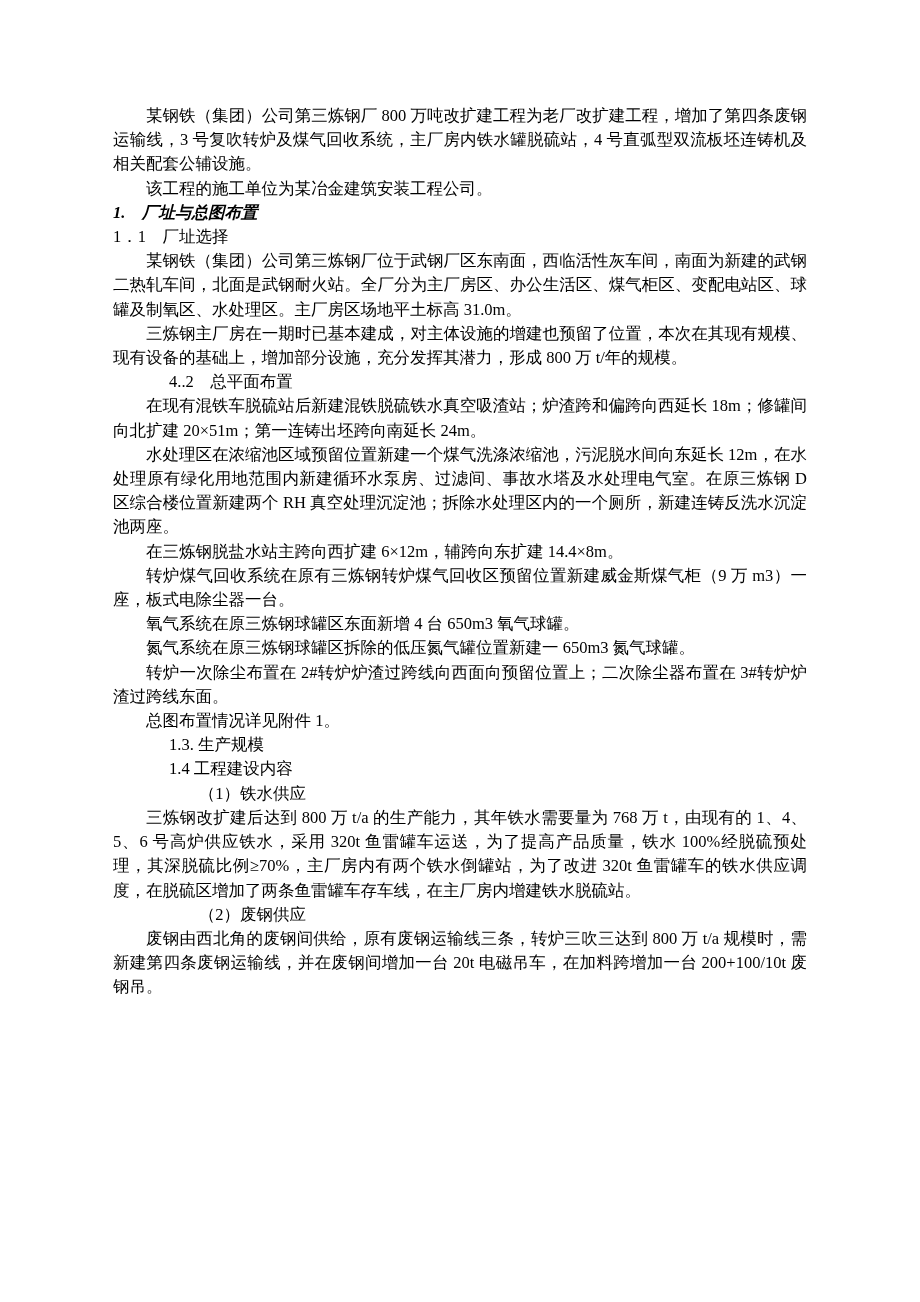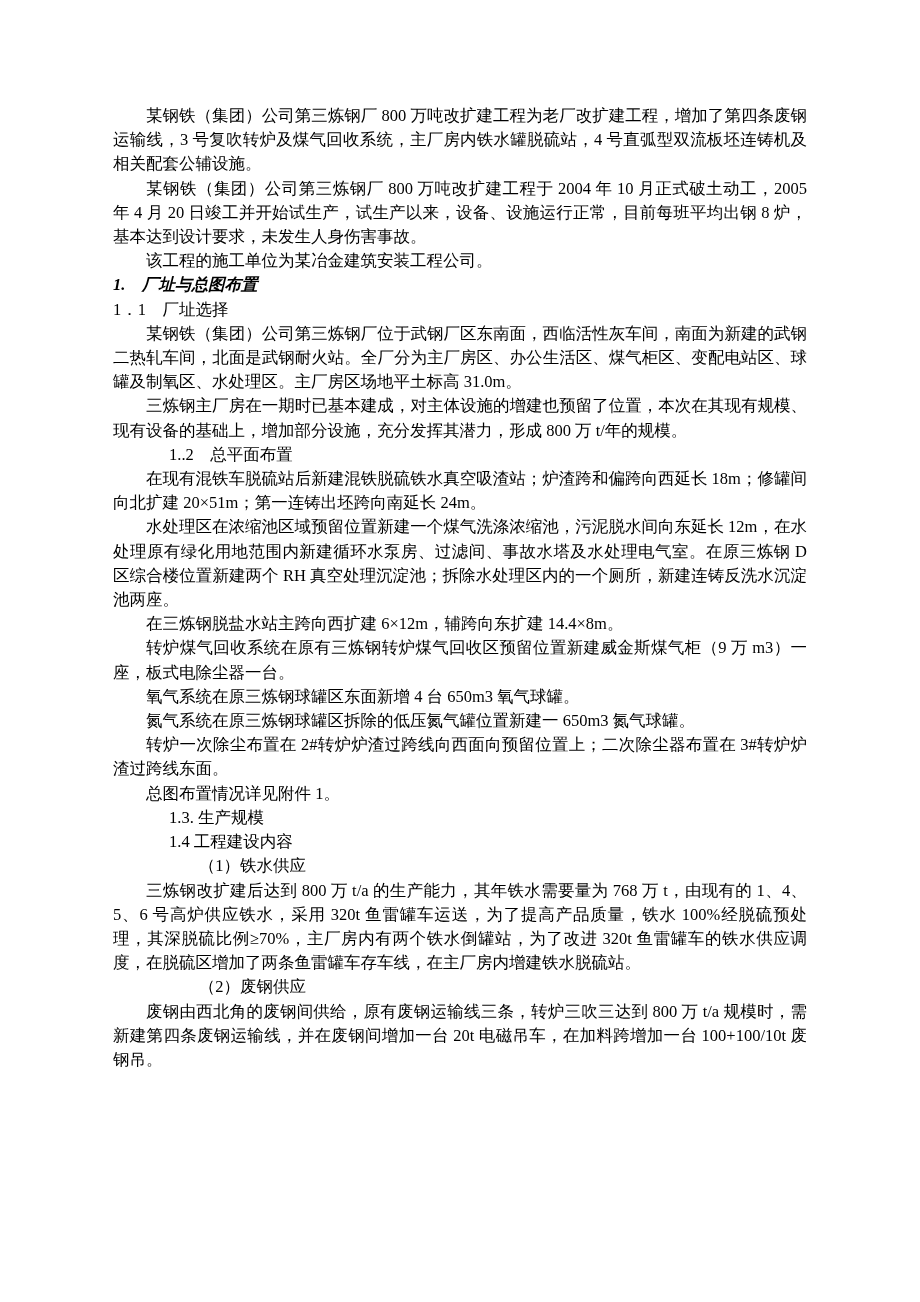--- a/index.html
+++ b/index.html
@@ -28,34 +28,33 @@
   p.h1   { font-weight: bold; text-indent: 0; font-style: italic; }
   p.h2   { font-weight: normal; text-indent: 0; }
   p.sub  { text-indent: 3.4em; }
   p.item { text-indent: 5.2em; }
 </style>
 </head>
 <body>
 
 <div class="page">
   <p class="body">某钢铁（集团）公司第三炼钢厂 800 万吨改扩建工程为老厂改扩建工程，增加了第四条废钢运输线，3 号复吹转炉及煤气回收系统，主厂房内铁水罐脱硫站，4 号直弧型双流板坯连铸机及相关配套公辅设施。</p>
-  <p class="body">某钢铁（集团）公司第三炼钢厂 800 万吨改扩建工程于 2004 年 10 月正式破土动工，2005 年 4 月 20 日竣工并开始试生产，试生产以来，设备、设施运行正常，目前每班平均出钢 8 炉，基本达到设计要求，未发生人身伤害事故。</p>
   <p class="body">该工程的施工单位为某冶金建筑安装工程公司。</p>
   <p class="h1">1.　厂址与总图布置</p>
   <p class="h2">1．1　厂址选择</p>
   <p class="body">某钢铁（集团）公司第三炼钢厂位于武钢厂区东南面，西临活性灰车间，南面为新建的武钢二热轧车间，北面是武钢耐火站。全厂分为主厂房区、办公生活区、煤气柜区、变配电站区、球罐及制氧区、水处理区。主厂房区场地平土标高 31.0m。</p>
   <p class="body">三炼钢主厂房在一期时已基本建成，对主体设施的增建也预留了位置，本次在其现有规模、现有设备的基础上，增加部分设施，充分发挥其潜力，形成 800 万 t/年的规模。</p>
-  <p class="sub">1..2　总平面布置</p>
+  <p class="sub">4..2　总平面布置</p>
   <p class="body">在现有混铁车脱硫站后新建混铁脱硫铁水真空吸渣站；炉渣跨和偏跨向西延长 18m；修罐间向北扩建 20×51m；第一连铸出坯跨向南延长 24m。</p>
   <p class="body">水处理区在浓缩池区域预留位置新建一个煤气洗涤浓缩池，污泥脱水间向东延长 12m，在水处理原有绿化用地范围内新建循环水泵房、过滤间、事故水塔及水处理电气室。在原三炼钢 D 区综合楼位置新建两个 RH 真空处理沉淀池；拆除水处理区内的一个厕所，新建连铸反洗水沉淀池两座。</p>
   <p class="body">在三炼钢脱盐水站主跨向西扩建 6×12m，辅跨向东扩建 14.4×8m。</p>
   <p class="body">转炉煤气回收系统在原有三炼钢转炉煤气回收区预留位置新建威金斯煤气柜（9 万 m3）一座，板式电除尘器一台。</p>
   <p class="body">氧气系统在原三炼钢球罐区东面新增 4 台 650m3 氧气球罐。</p>
   <p class="body">氮气系统在原三炼钢球罐区拆除的低压氮气罐位置新建一 650m3 氮气球罐。</p>
   <p class="body">转炉一次除尘布置在 2#转炉炉渣过跨线向西面向预留位置上；二次除尘器布置在 3#转炉炉渣过跨线东面。</p>
   <p class="body">总图布置情况详见附件 1。</p>
   <p class="sub">1.3. 生产规模</p>
   <p class="sub">1.4 工程建设内容</p>
   <p class="item">（1）铁水供应</p>
   <p class="body">三炼钢改扩建后达到 800 万 t/a 的生产能力，其年铁水需要量为 768 万 t，由现有的 1、4、5、6 号高炉供应铁水，采用 320t 鱼雷罐车运送，为了提高产品质量，铁水 100%经脱硫预处理，其深脱硫比例≥70%，主厂房内有两个铁水倒罐站，为了改进 320t 鱼雷罐车的铁水供应调度，在脱硫区增加了两条鱼雷罐车存车线，在主厂房内增建铁水脱硫站。</p>
   <p class="item">（2）废钢供应</p>
-  <p class="body">废钢由西北角的废钢间供给，原有废钢运输线三条，转炉三吹三达到 800 万 t/a 规模时，需新建第四条废钢运输线，并在废钢间增加一台 20t 电磁吊车，在加料跨增加一台 100+100/10t 废钢吊。</p>
+  <p class="body">废钢由西北角的废钢间供给，原有废钢运输线三条，转炉三吹三达到 800 万 t/a 规模时，需新建第四条废钢运输线，并在废钢间增加一台 20t 电磁吊车，在加料跨增加一台 200+100/10t 废钢吊。</p>
 </div>
 
 </body></html>

